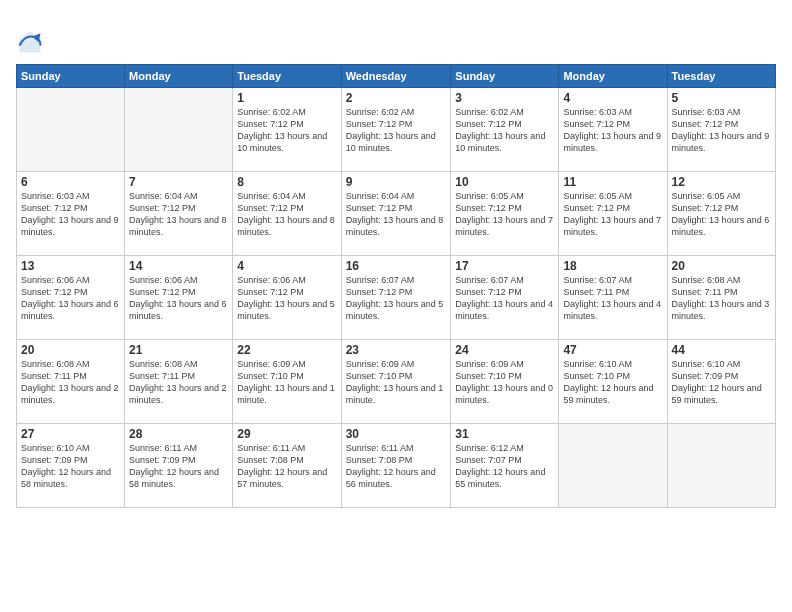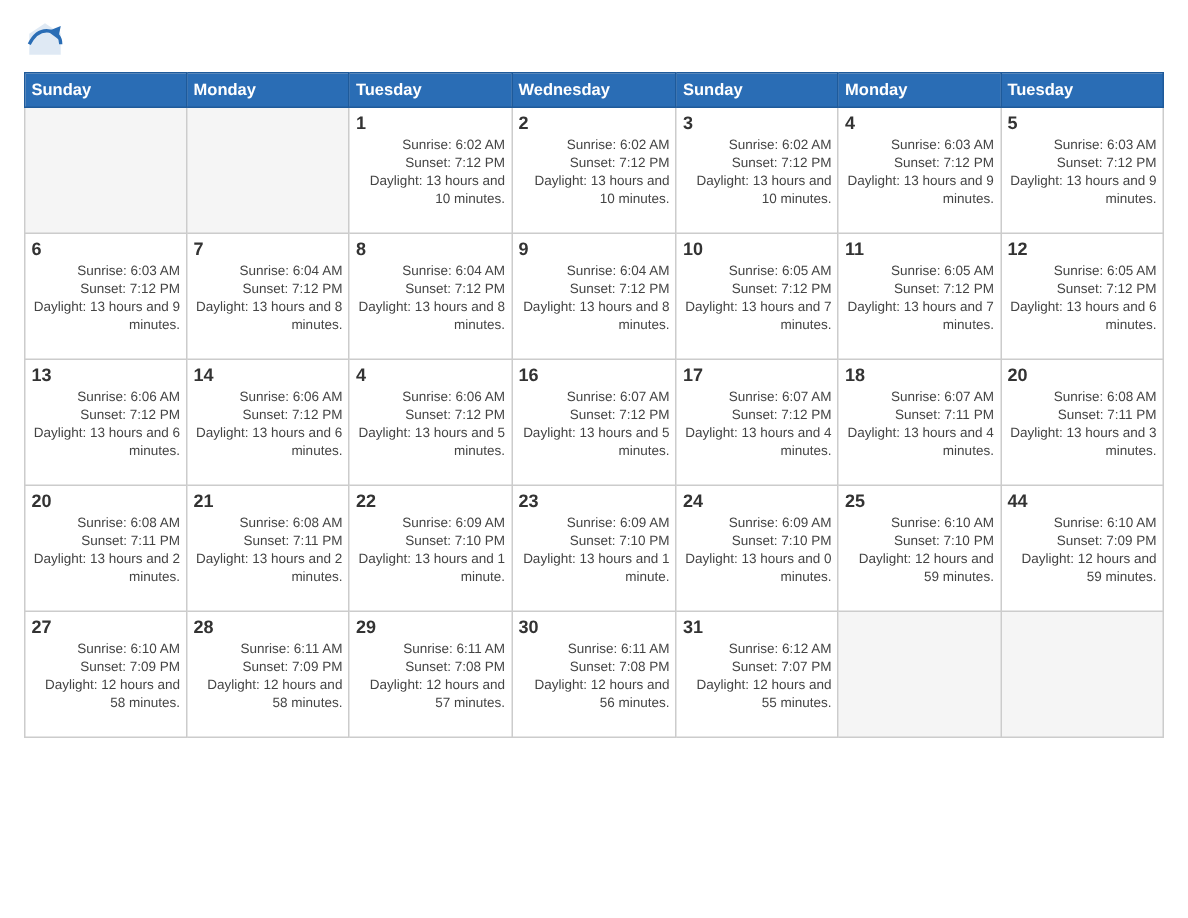--- a/index.html
+++ b/index.html
@@ -7,21 +7,21 @@
       font-family: Arial, sans-serif;
       background: #fff;
       width: 792px;
       height: 612px;
       overflow: hidden;
     }
     .page {
       width: 792px;
       height: 496px;
       background: #fff;
-      padding: 12px 16px 12px 16px;
+      padding: 28px 16px 12px 16px;
     }
     .header {
       display: flex;
       justify-content: space-between;
       align-items: flex-start;
       margin-bottom: 8px;
     }
     .logo {
       display: flex;
       align-items: center;
@@ -90,21 +90,20 @@
       font-size: 12px;
       font-weight: bold;
       color: #333;
       display: block;
       margin-bottom: 1px;
     }
     .day-info {
       font-size: 9px;
       color: #444;
       line-height: 1.35;
-      text-align: right;
     }
   </style>
 </head>
 <body>
 
 <div class="page">
   <div class="header">
     <div class="logo">
       <svg class="logo-icon" viewBox="0 0 32 32" xmlns="http://www.w3.org/2000/svg">
         <polygon points="16,4 28,12 28,28 4,28 4,12" fill="#2a6db5" opacity="0.15"></polygon>
@@ -282,21 +281,21 @@
 Sunset: 7:10 PM
 Daylight: 13 hours and 1 minute.</div>
           </td>
           <td>
             <span class="day-num">24</span>
             <div class="day-info" style="white-space: pre-line;">Sunrise: 6:09 AM
 Sunset: 7:10 PM
 Daylight: 13 hours and 0 minutes.</div>
           </td>
           <td>
-            <span class="day-num">25</span>
+            <span class="day-num">47</span>
             <div class="day-info" style="white-space: pre-line;">Sunrise: 6:10 AM
 Sunset: 7:10 PM
 Daylight: 12 hours and 59 minutes.</div>
           </td>
           <td>
             <span class="day-num">44</span>
             <div class="day-info" style="white-space: pre-line;">Sunrise: 6:10 AM
 Sunset: 7:09 PM
 Daylight: 12 hours and 59 minutes.</div>
           </td>

